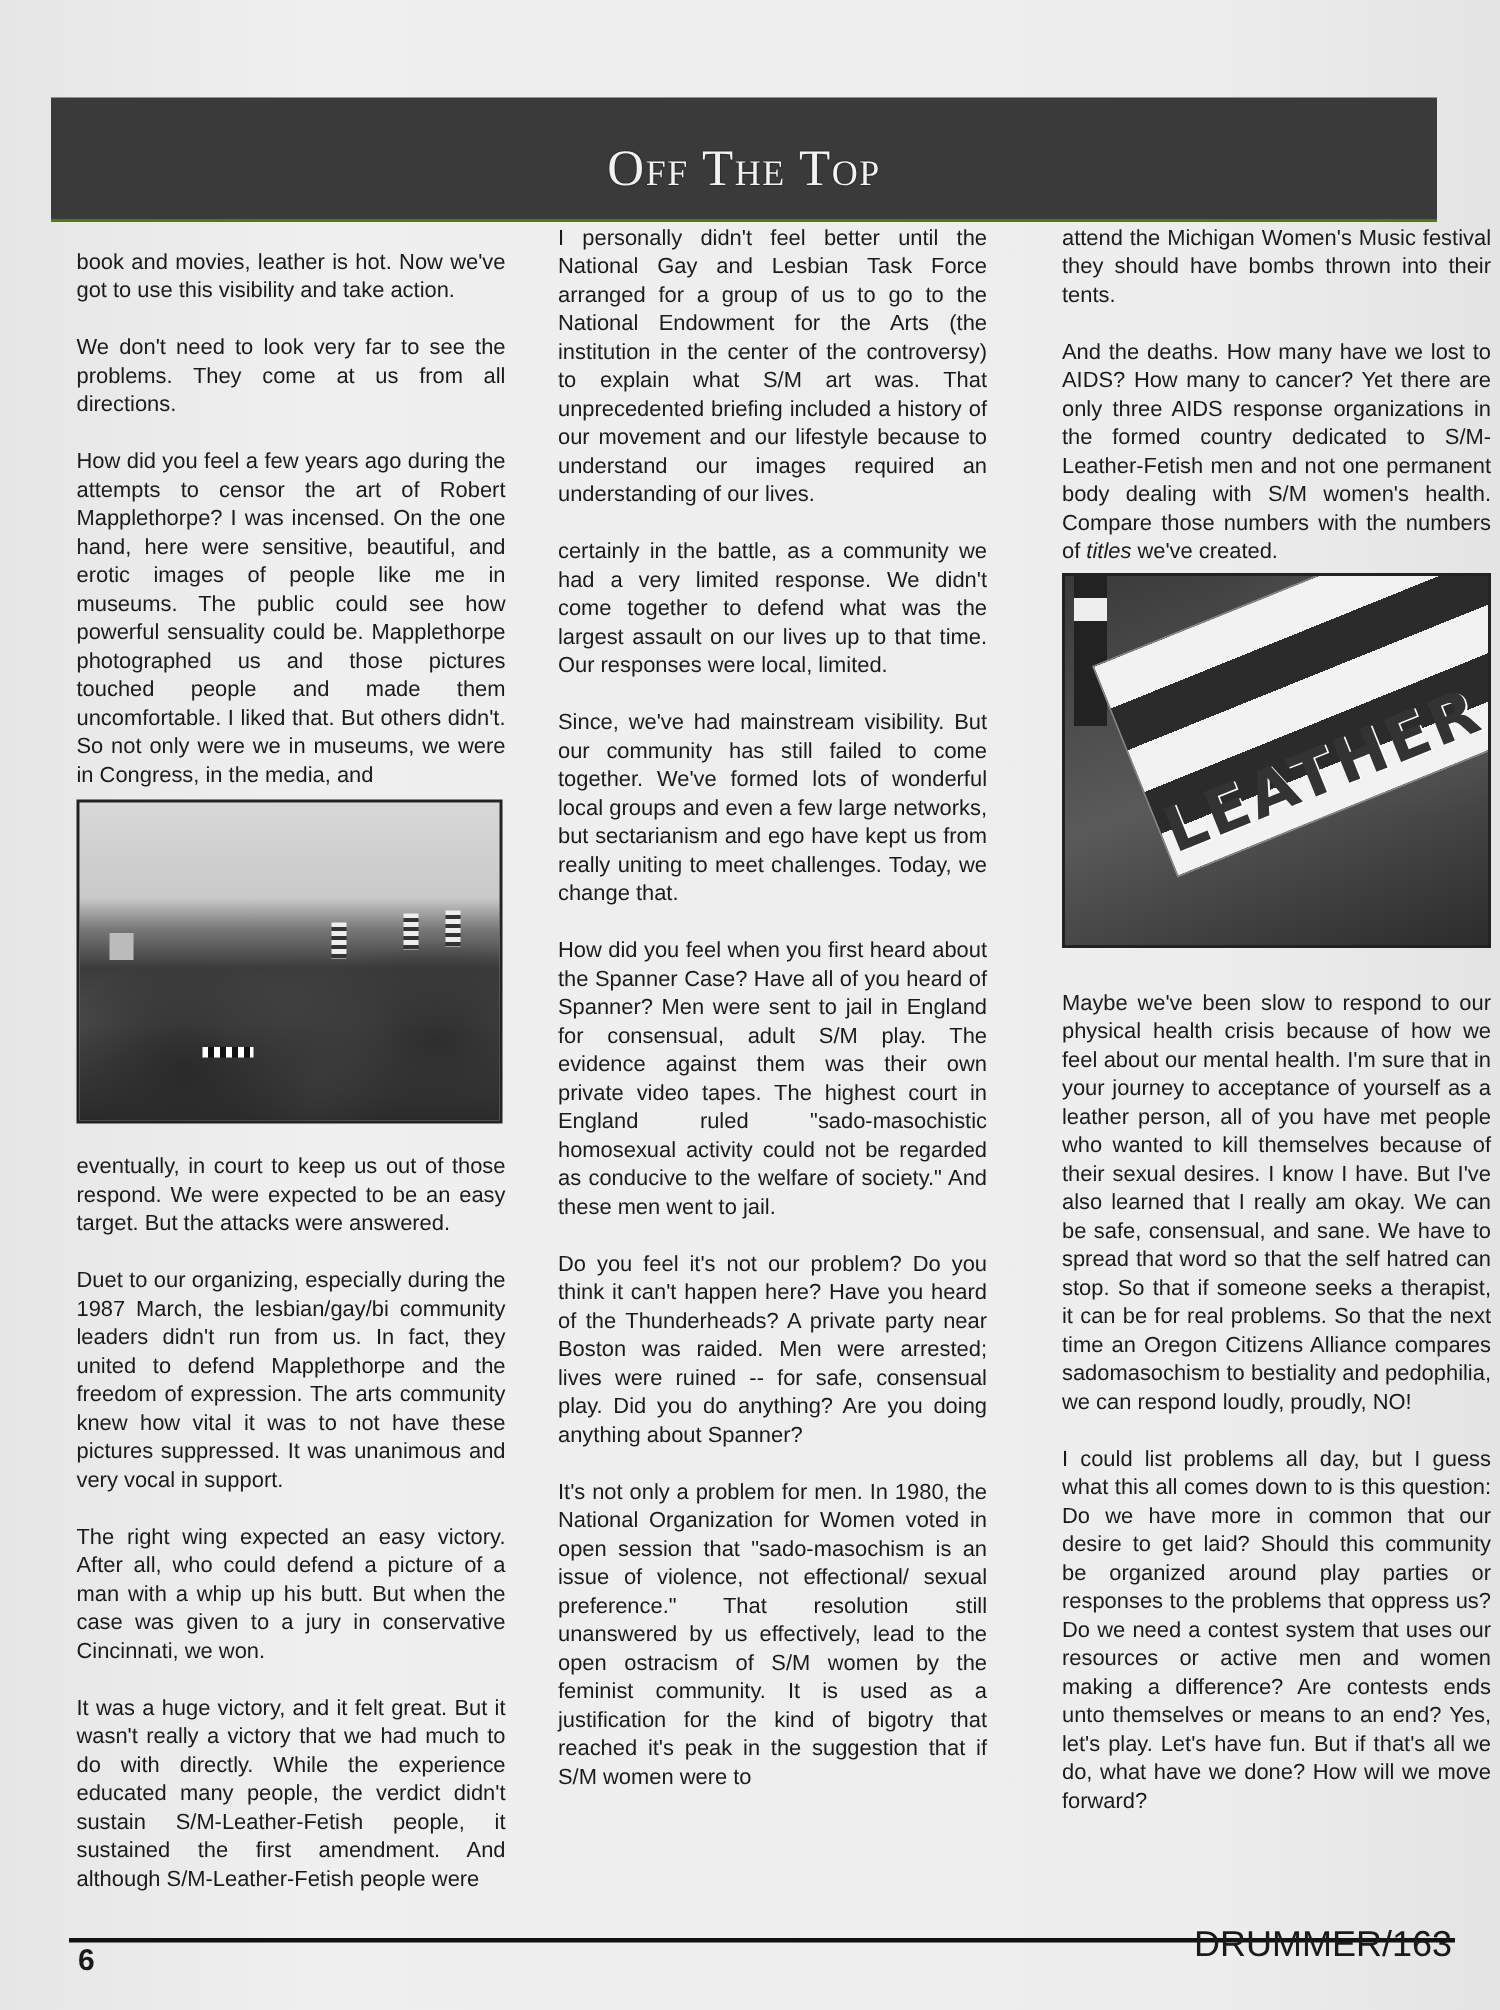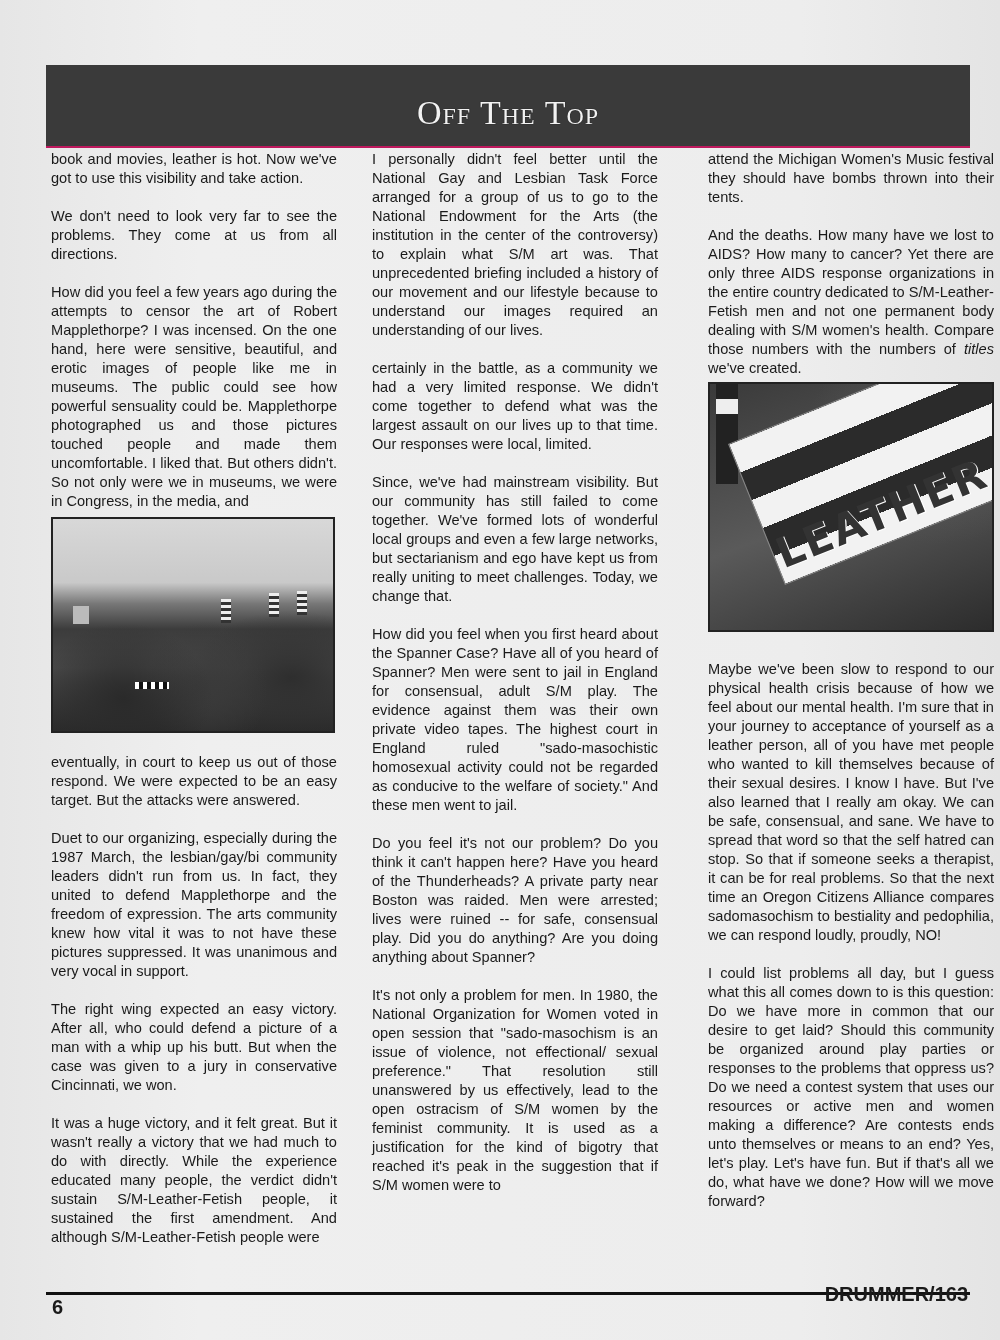--- a/index.html
+++ b/index.html
@@ -7,40 +7,40 @@
     width: 1000px; height: 1340px; position: relative; overflow: hidden;
     background: #ececec;
     font-family: "Liberation Sans", sans-serif;
     color: #1a1a1a;
   }
   .page-bg {
     position: absolute; inset: 0;
     background: linear-gradient(90deg, #e6e6e6 0%, #efefef 20%, #ededed 80%, #e4e4e4 100%);
   }
   .header-bar {
-    position: absolute; left: 46px; top: 65px; width: 924px; height: 81px;
+    position: absolute; left: 34px; top: 65px; width: 924px; height: 81px;
     background: #3a3a3a;
-    border-bottom: 2px solid #be185d;
+    border-bottom: 2px solid #4d7c0f;
     display: flex; align-items: center; justify-content: center;
   }
   .header-title {
     font-family: "Liberation Serif", "DejaVu Serif", serif;
     color: #f2f2f2;
     font-size: 34px;
     letter-spacing: 1px;
     font-variant: small-caps;
     margin-top: 14px;
     text-shadow: 0 0 1px #000;
   }
   .col {
     position: absolute; top: 150px; width: 286px;
     font-size: 14.6px; line-height: 19px;
     text-align: justify;
   }
-  .col1 { left: 51px; }
+  .col1 { left: 51px; margin-top: 16px; }
   .col2 { left: 372px; }
   .col3 { left: 708px; }
   .col p { margin: 0 0 19px 0; }
   .photo {
     border: 2px solid #222;
     box-sizing: border-box;
     position: relative;
     overflow: hidden;
   }
   .photo-crowd {
@@ -86,21 +86,21 @@
   }
   .footer-rule {
     position: absolute; left: 46px; top: 1292px; width: 924px; height: 3px; background: #111;
   }
   .page-number {
     position: absolute; left: 52px; top: 1296px;
     font-size: 20px; font-weight: bold;
   }
   .magazine-issue {
     position: absolute; right: 32px; top: 1283px;
-    font-size: 20px; font-weight: bold;
+    font-size: 24px; font-weight: normal;
   }
   em { font-style: italic; }
   strong { font-weight: normal; }
 </style>
 </head>
 <body>
 
 <div class="page-bg"></div>
 
 <div class="header-bar">
@@ -129,21 +129,21 @@
   <p>certainly in the battle, as a community we had a very limited response. We didn't come together to defend what was the largest assault on our lives up to that time. Our responses were local, limited.</p>
   <p>Since, we've had mainstream visibility. But our community has still failed to come together. We've formed lots of wonderful local groups and even a few large networks, but sectarianism and ego have kept us from really uniting to meet challenges. Today, we change that.</p>
   <p>How did you feel when you first heard about the Spanner Case? Have all of you heard of Spanner? Men were sent to jail in England for consensual, adult S/M play. The evidence against them was their own private video tapes. The highest court in England ruled "sado-masochistic homosexual activity could not be regarded as conducive to the welfare of society." And these men went to jail.</p>
   <p>Do you feel it's not our problem? Do you think it can't happen here? Have you heard of the Thunderheads? A private party near Boston was raided. Men were arrested; lives were ruined -- for safe, consensual play. Did you do anything? Are you doing anything about Spanner?</p>
   <p>It's not only a problem for men. In 1980, the National Organization for Women voted in open session that "sado-masochism is an issue of violence, not effectional/ sexual preference." That resolution still unanswered by us effectively, lead to the open ostracism of S/M women by the feminist community. It is used as a justification for the kind of bigotry that reached it's peak in the suggestion that if S/M women were to</p>
 </div>
 
 <div class="col col3">
   <p>attend the Michigan Women's Music festival they should have bombs thrown into their tents.</p>
   <p style="margin-bottom:4px">
-    <span>And the deaths. How many have we lost to AIDS? How many to cancer? Yet there are only three AIDS response organizations in the entire country dedicated to S/M-Leather-Fetish men and not one permanent body dealing with S/M women's health. Compare those numbers with the numbers of </span><em>titles</em><span> we've created.</span>
+    <span>And the deaths. How many have we lost to AIDS? How many to cancer? Yet there are only three AIDS response organizations in the formed country dedicated to S/M-Leather-Fetish men and not one permanent body dealing with S/M women's health. Compare those numbers with the numbers of </span><em>titles</em><span> we've created.</span>
   </p>
   <div class="photo photo-banner">
     <div class="pole"></div>
     <div class="banner-cloth"></div>
     <div class="banner-text">LEATHER</div>
   </div>
   <p>
     <span>Maybe we've been slow to respond to our physical health crisis because of how we feel about our mental health. I'm sure that in your journey to acceptance of yourself as a leather person, all of you have met people who wanted to kill themselves because of their sexual desires. I know I have. But I've also learned that I really am okay. We can be safe, consensual, and sane. We have to spread that word so that the self hatred can stop. So that if someone seeks a therapist, it can be for real problems. So that the next time an Oregon Citizens Alliance compares sadomasochism to bestiality and pedophilia, we can respond loudly, proudly, </span><strong>NO!</strong>
   </p>
   <p>I could list problems all day, but I guess what this all comes down to is this question: Do we have more in common that our desire to get laid? Should this community be organized around play parties or responses to the problems that oppress us? Do we need a contest system that uses our resources or active men and women making a difference? Are contests ends unto themselves or means to an end? Yes, let's play. Let's have fun. But if that's all we do, what have we done? How will we move forward?</p>

